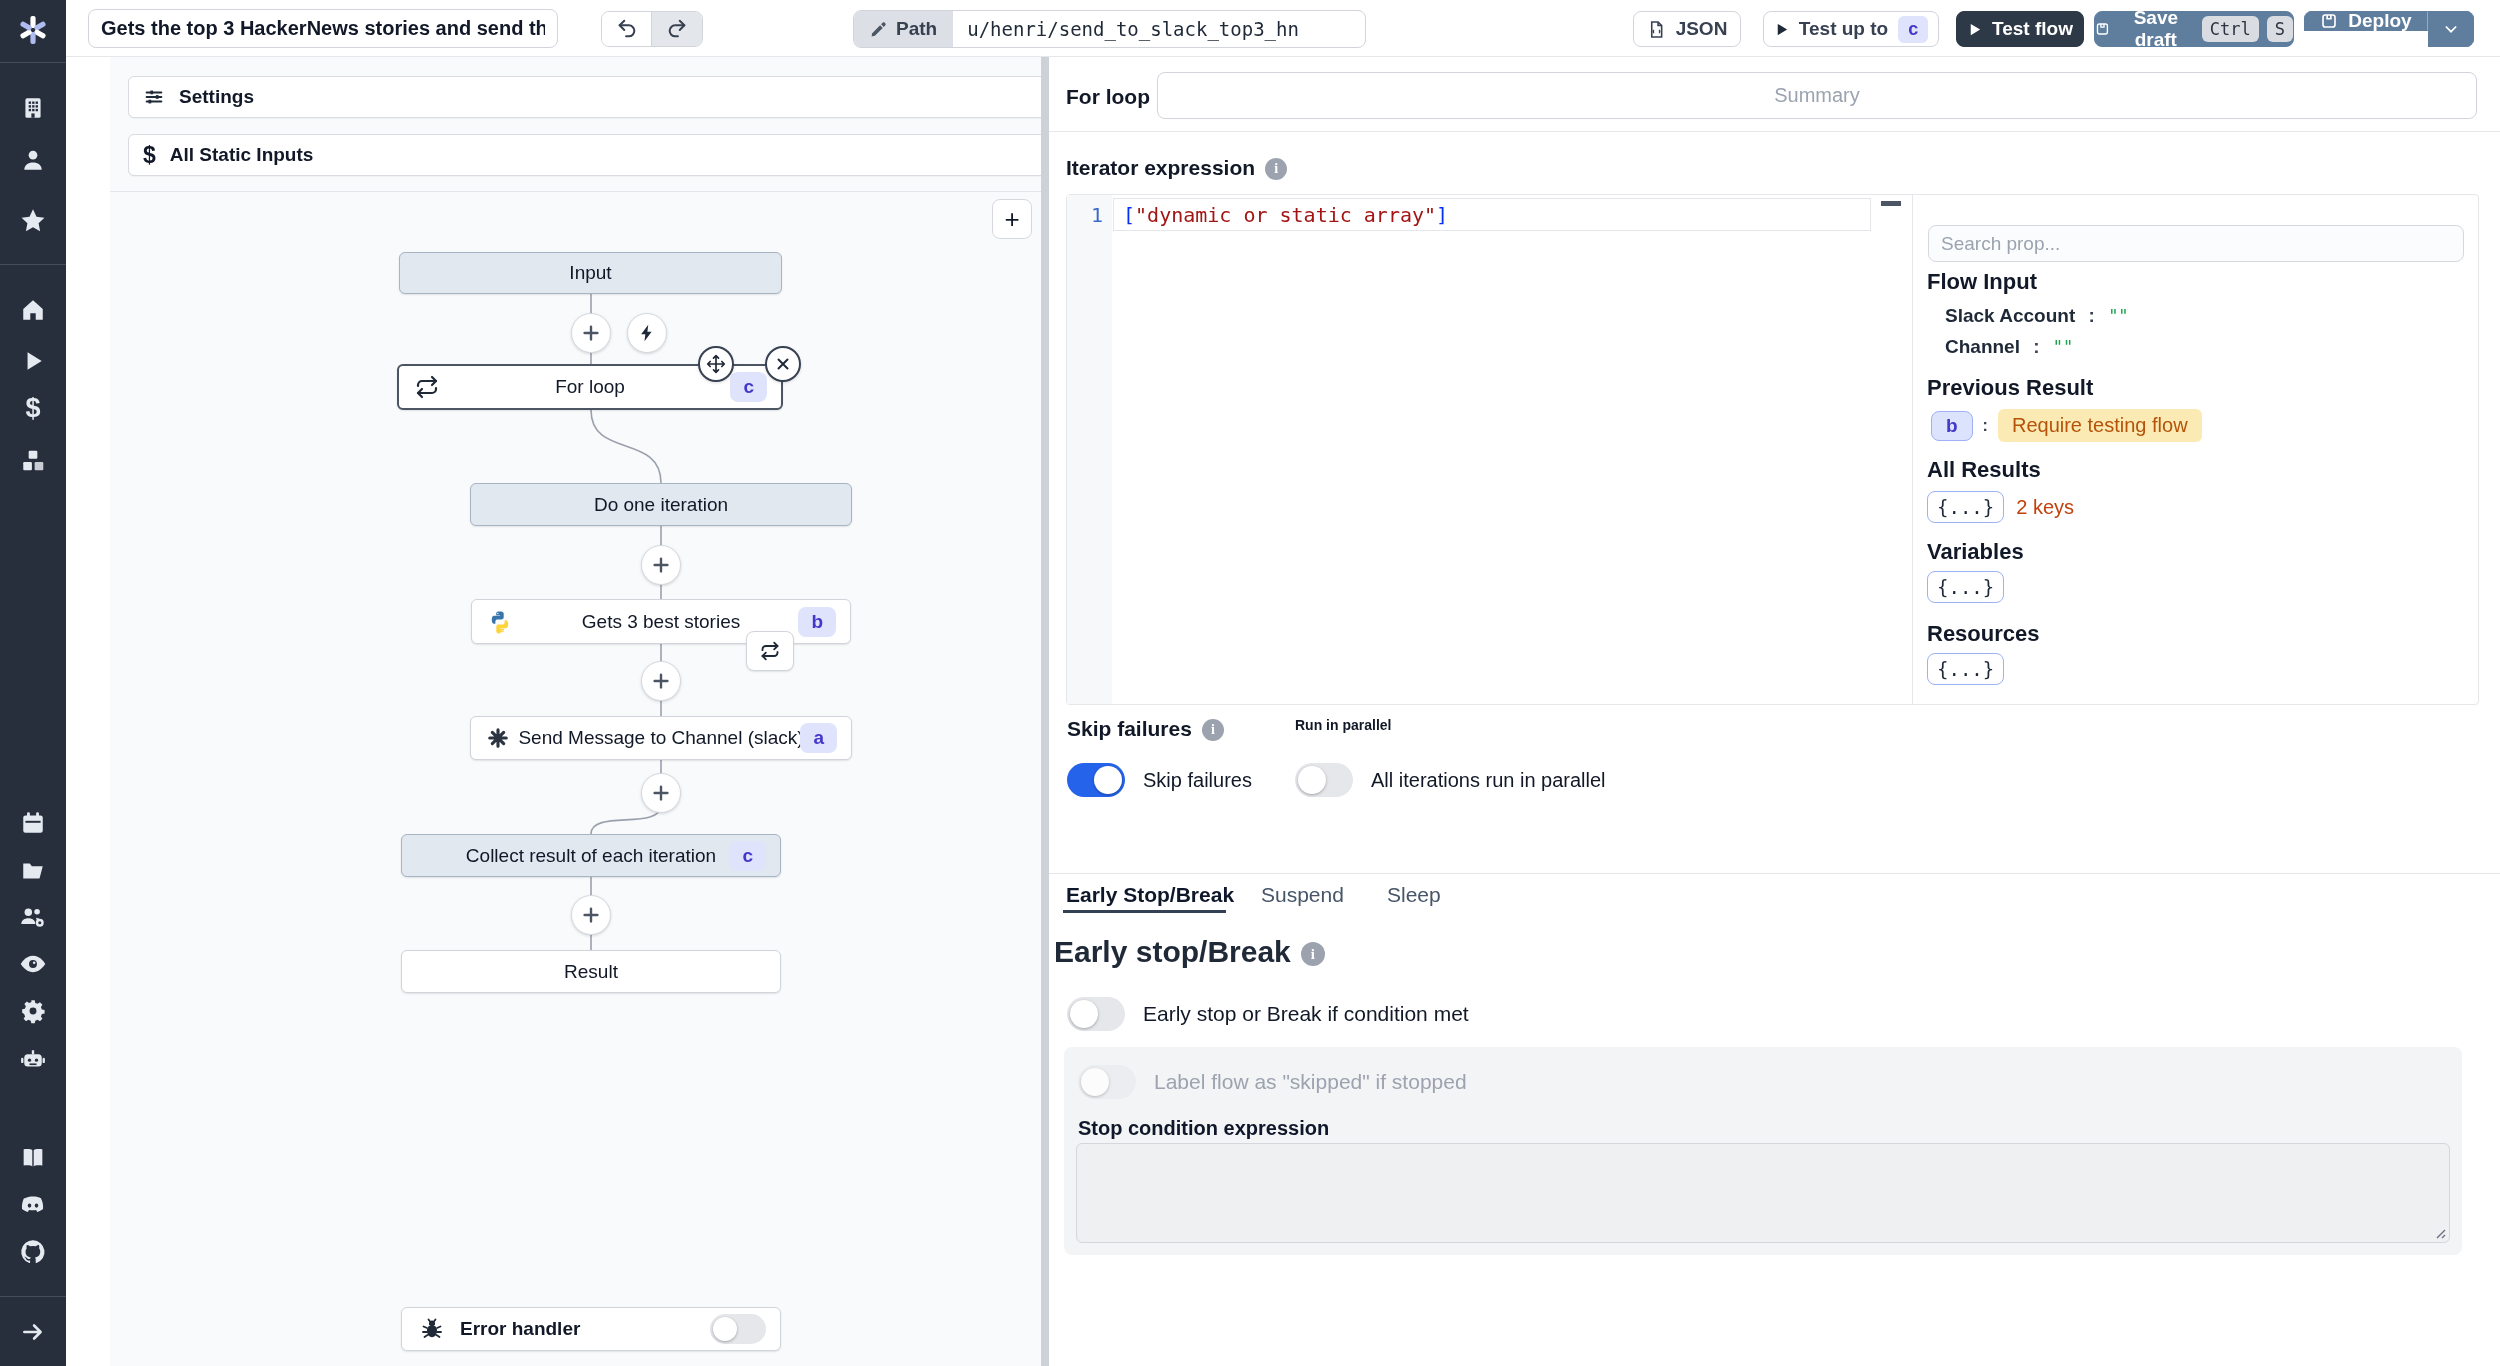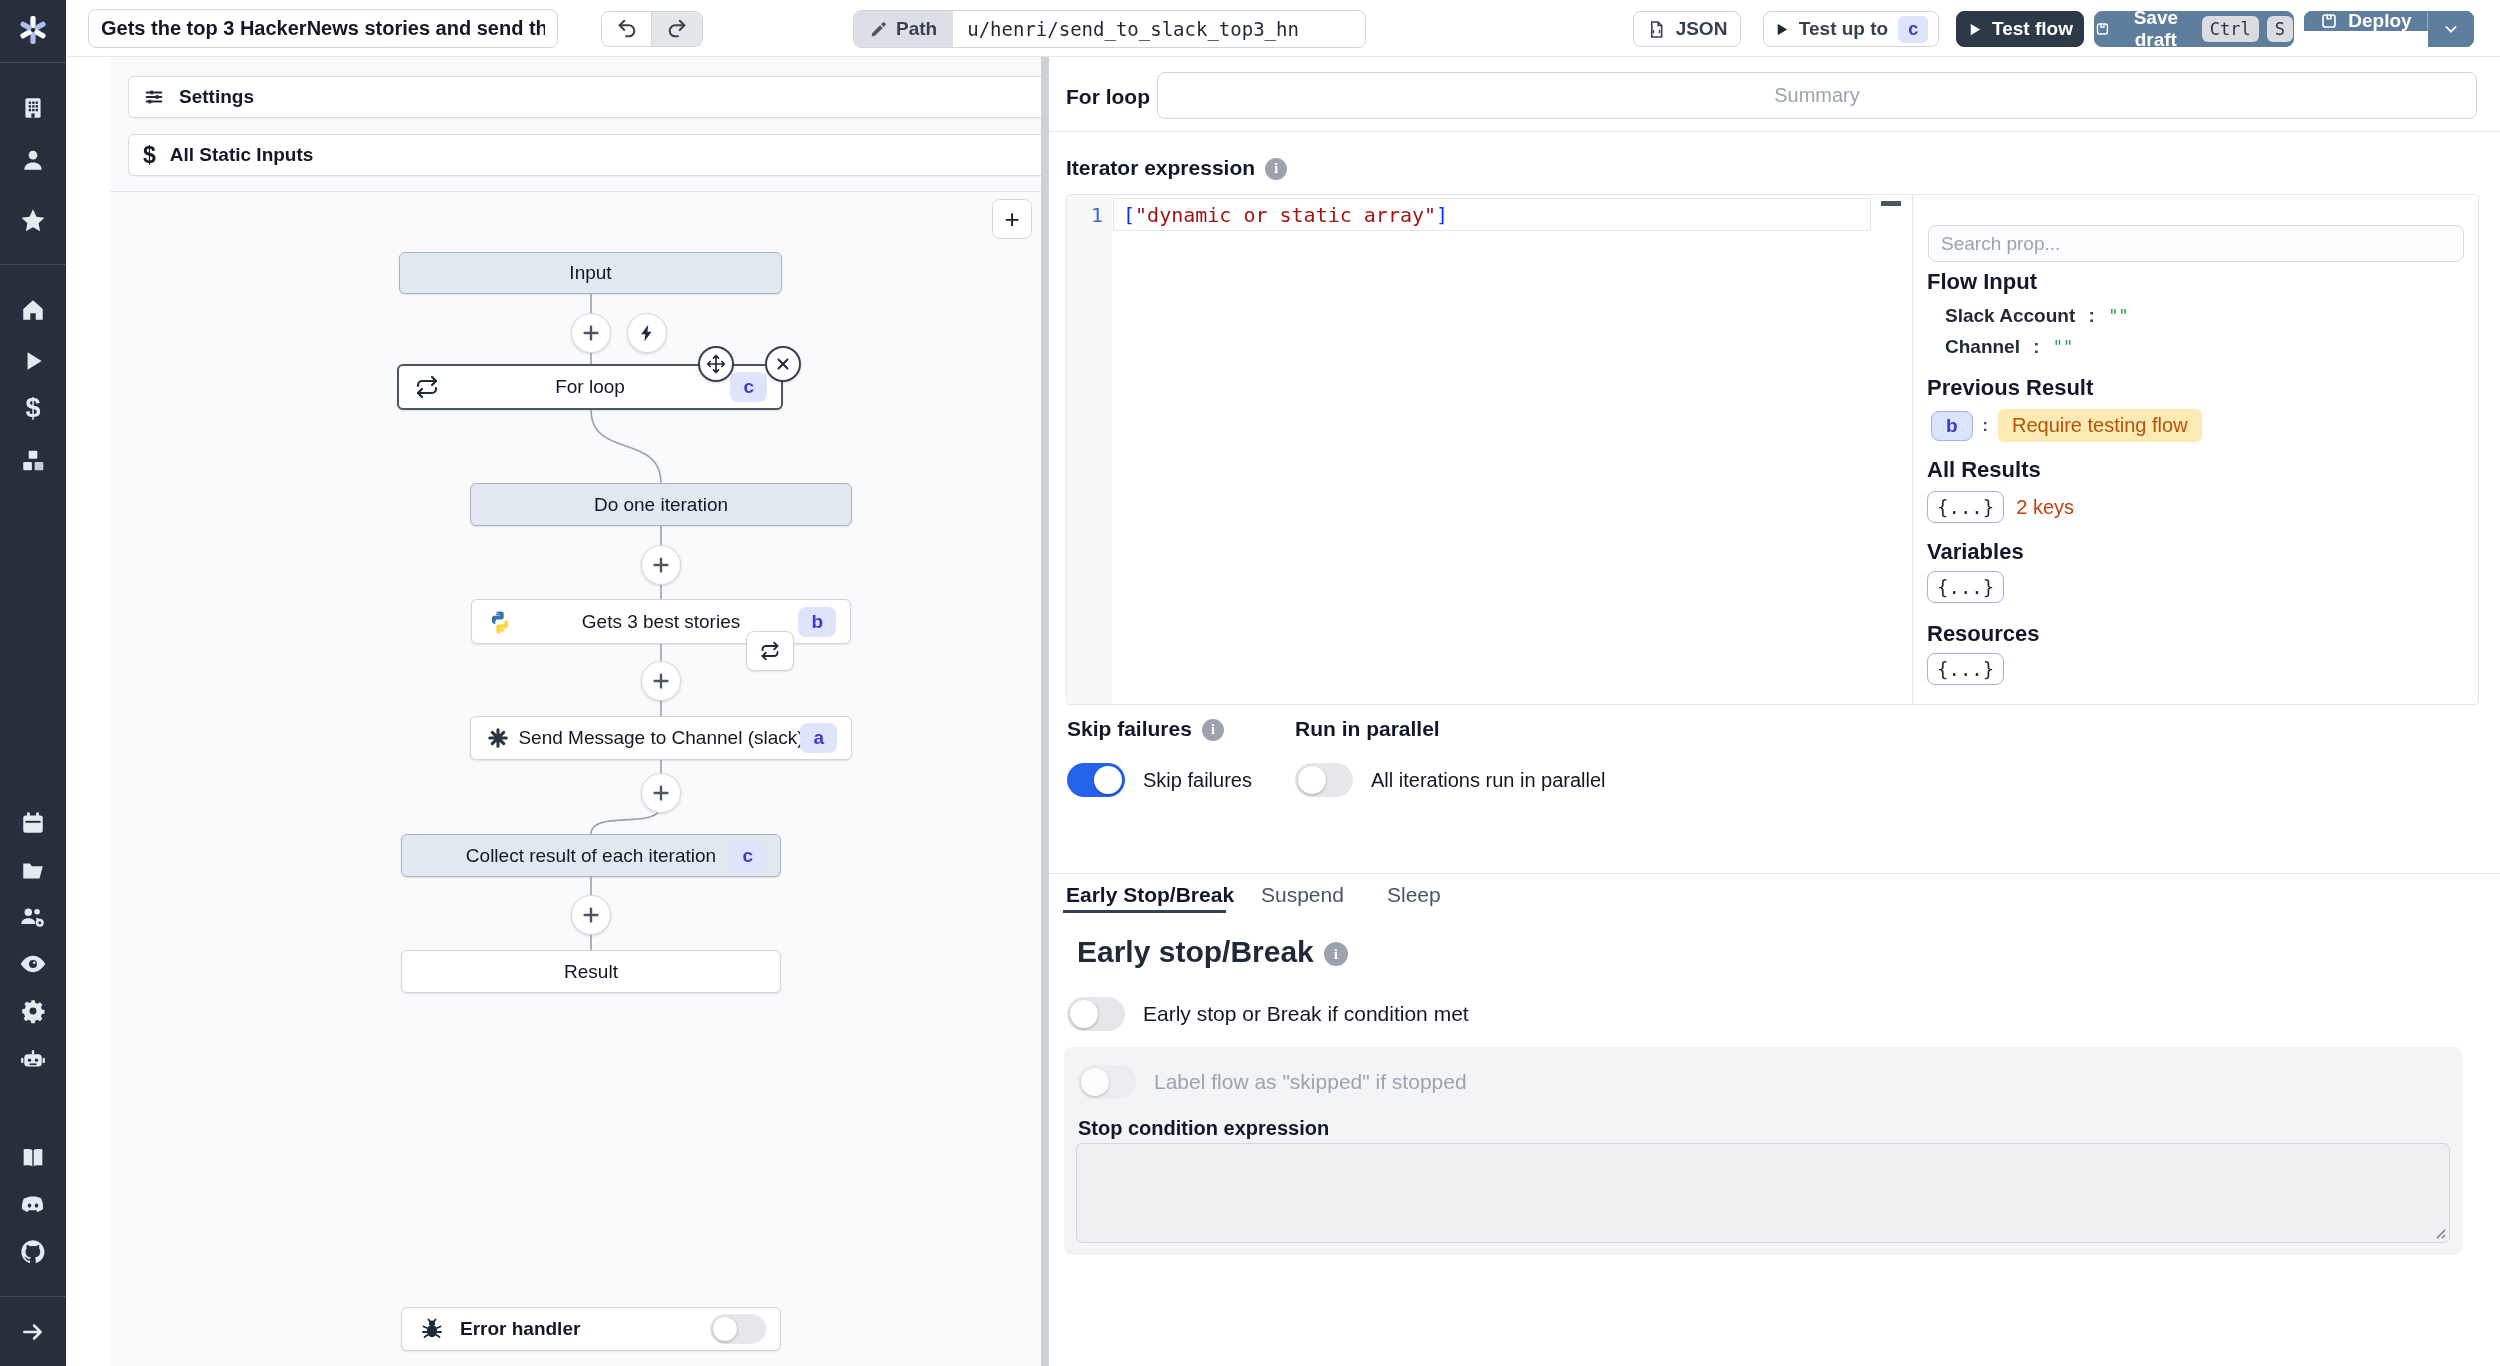--- a/index.html
+++ b/index.html
@@ -485,21 +485,21 @@
 
     <div class="prop-head" style="left:878px;top:482px;">Variables</div>
     <span class="prop-chip abs" style="left:878px;top:514px;">{...}</span>
 
     <div class="prop-head" style="left:878px;top:564px;">Resources</div>
     <span class="prop-chip abs" style="left:878px;top:596px;">{...}</span>
 
     <div class="abs rp-label" style="left:18px;top:660px;font-size:21px;">
       <span>Skip failures</span><span class="info-dot">i</span>
     </div>
-    <div class="abs rp-label" style="left:246px;top:660px;font-size:21px;text-align:center;">Run in parallel</div>
+    <div class="abs rp-label" style="left:246px;top:660px;font-size:14px;text-align:center;">Run in parallel</div>
 
     <div class="trow" style="left:18px;top:706px;">
       <span class="toggle on">
           <span class="knob"></span>
         </span>
       <span style="font-size:20px;">Skip failures</span>
     </div>
     <div class="trow" style="left:246px;top:706px;">
       <span class="toggle off">
           <span class="knob"></span>
@@ -507,21 +507,21 @@
       <span style="font-size:20px;">All iterations run in parallel</span>
     </div>
 
     <div class="abs" style="left:0;top:816px;width:1451px;height:1px;background:#e5e7eb;"></div>
 
     <div class="tab active" style="left:17px;top:826px;">Early Stop/Break</div>
     <div class="abs" style="left:14px;top:853px;width:163px;height:3px;background:#334155;"></div>
     <div class="tab" style="left:212px;top:826px;">Suspend</div>
     <div class="tab" style="left:338px;top:826px;">Sleep</div>
 
-    <div class="abs" style="left:28px;top:878px;font-size:30px;font-weight:700;color:#1f2937;">
+    <div class="abs" style="left:5px;top:878px;font-size:30px;font-weight:700;color:#1f2937;">
       <span>Early stop/Break</span><span class="info-dot" style="width:24px;height:24px;font-size:15px;">i</span>
     </div>
 
     <div class="trow" style="left:18px;top:940px;">
       <span class="toggle off">
           <span class="knob"></span>
         </span>
       <span style="font-size:21px;">Early stop or Break if condition met</span>
     </div>
 

